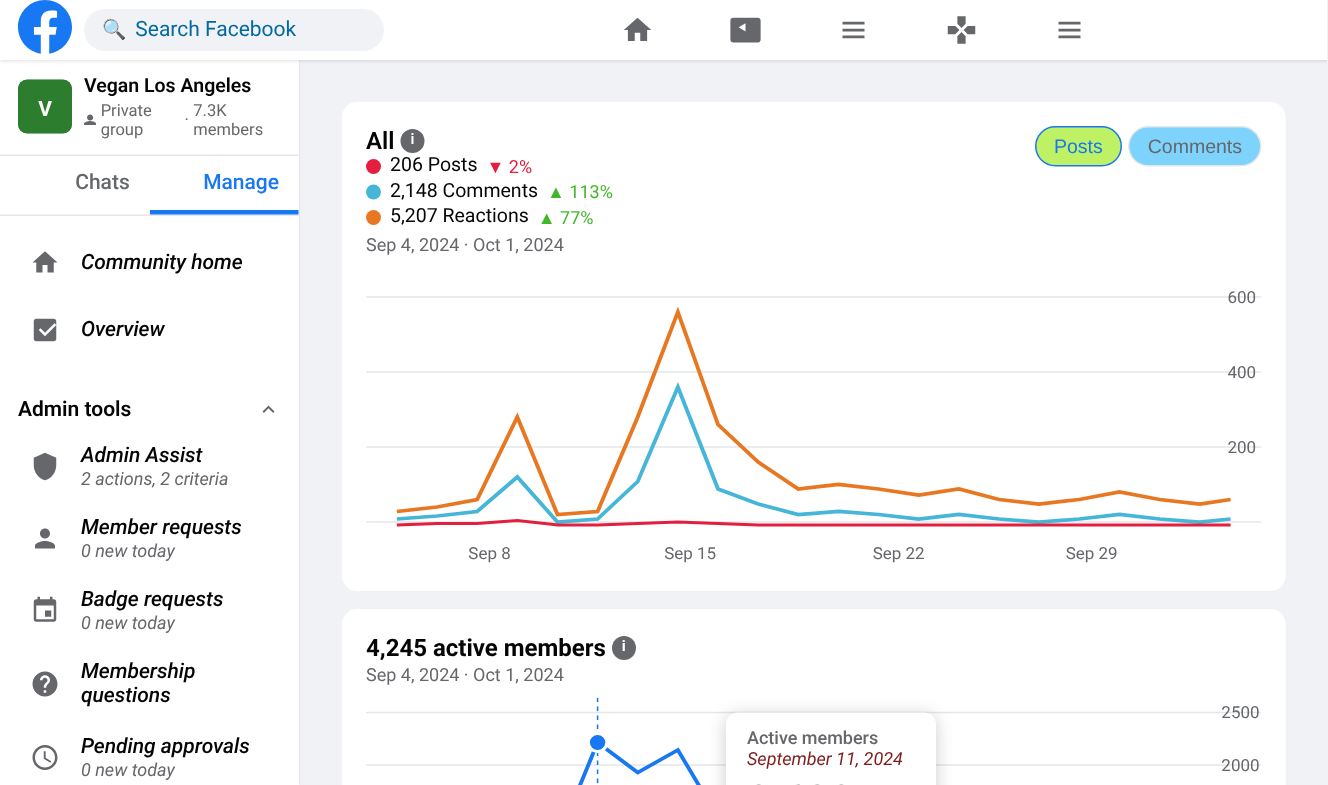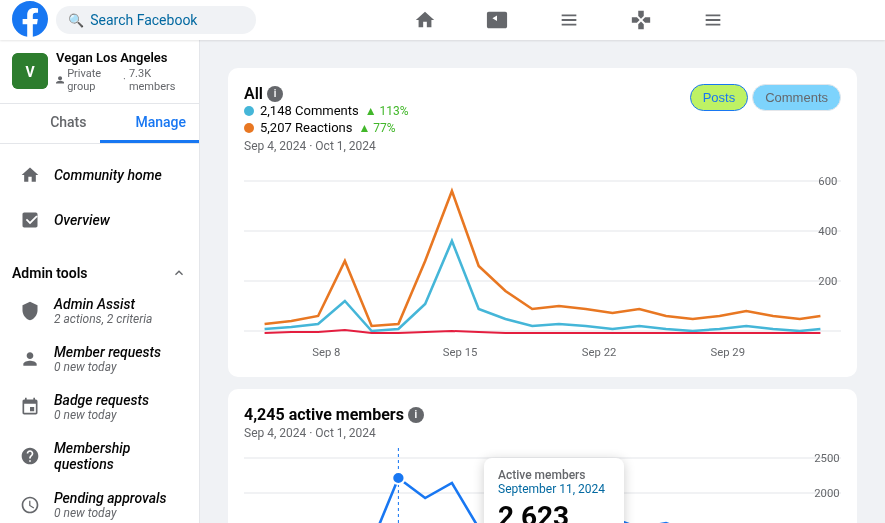--- a/index.html
+++ b/index.html
@@ -85,21 +85,21 @@
     .active-members-card { background: #fff; border-radius: 10px; padding: 16px; }
     .active-members-title { font-weight: 700; font-size: 16px; margin-bottom: 2px; display: flex; align-items: center; gap: 4px; }
     .active-date-range { font-size: 12px; color: #65676b; margin-bottom: 8px; }
 
     .tooltip-box {
       position: absolute; background: #fff; border-radius: 8px; padding: 10px 14px;
       box-shadow: 0 2px 12px rgba(0,0,0,0.2); left: 240px; top: 10px;
       min-width: 140px; z-index: 10;
     }
     .tooltip-title { font-size: 12px; color: #65676b; font-weight: 500; }
-    .tooltip-date { font-size: 12px; color: #0369a1; margin-bottom: 4px; }
+    .tooltip-date { font-size: 12px; color: #7f1d1d; margin-bottom: 4px; font-style: italic; }
     .tooltip-value { font-size: 28px; font-weight: 700; color: #050505; }
 
     .chart-container2 { width: 100%; height: 170px; position: relative; margin-top: 8px; }
 
     
     .y-label { font-size: 11px; fill: #65676b; }
     .x-label { font-size: 11px; fill: #65676b; }
     .grid-line { stroke: #e4e6ea; stroke-width: 1; }
   </style>
 </head>
@@ -268,20 +268,25 @@
   <div class="main-content">
 
     <div class="stats-card">
       <div class="stats-header">
         <div>
           <div class="stats-all">
             <span>All</span>
             <span class="info-icon">i</span>
           </div>
           <div class="stats-legends">
+            <div class="legend-item">
+              <span class="legend-dot" style="background:#e41e3f;"></span>
+              <span>206 Posts</span>
+              <span class="legend-change down">▼ 2%</span>
+            </div>
             <div class="legend-item">
               <span class="legend-dot" style="background:#45b6d8;"></span>
               <span>2,148 Comments</span>
               <span class="legend-change up">▲ 113%</span>
             </div>
             <div class="legend-item">
               <span class="legend-dot" style="background:#e87722;"></span>
               <span>5,207 Reactions</span>
               <span class="legend-change up">▲ 77%</span>
             </div>

